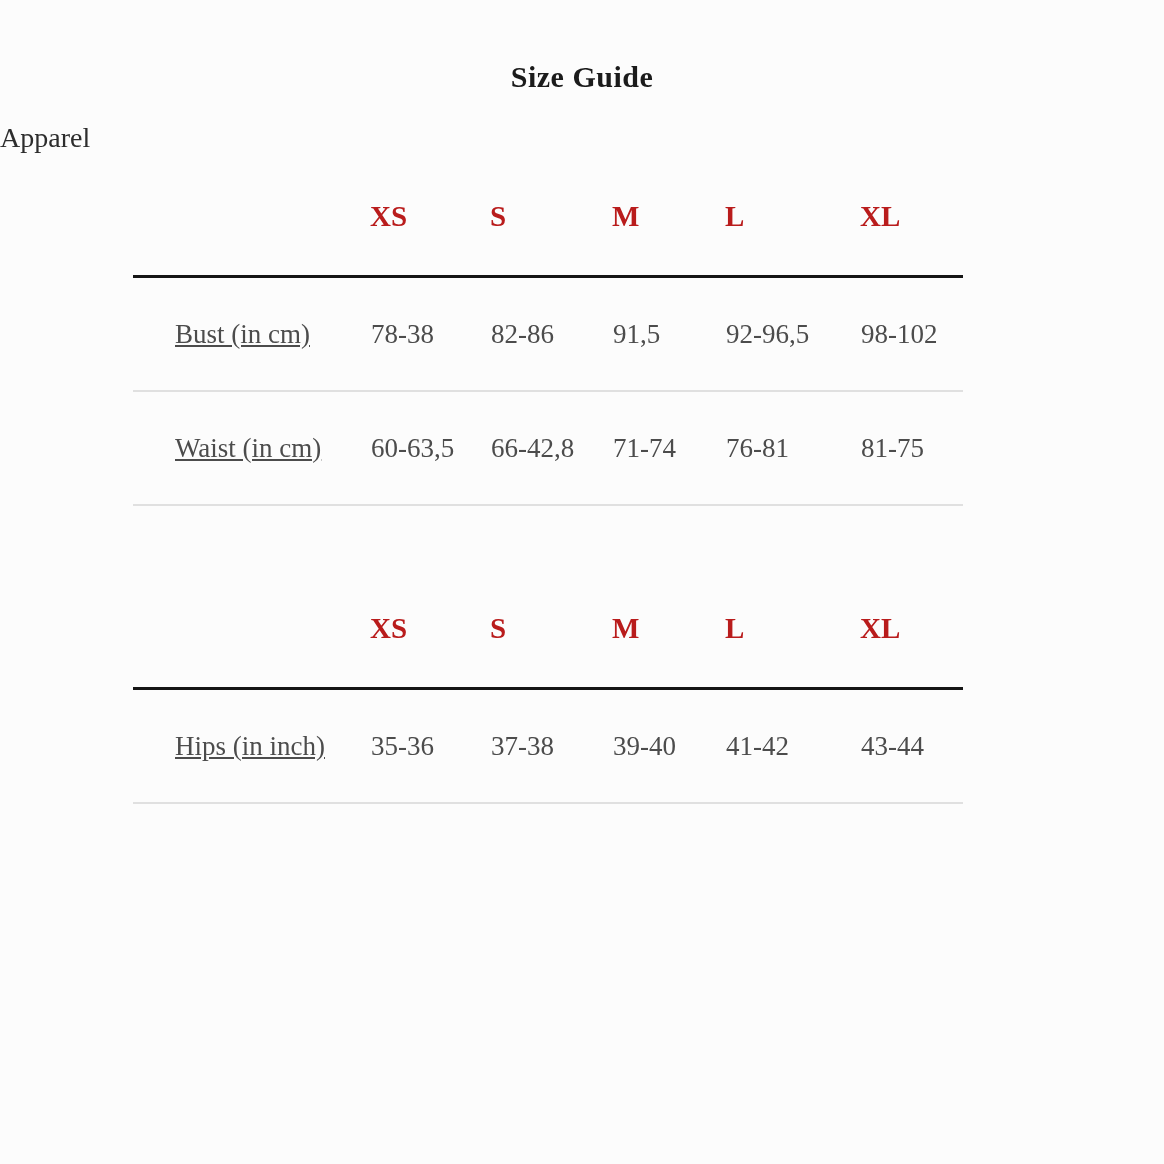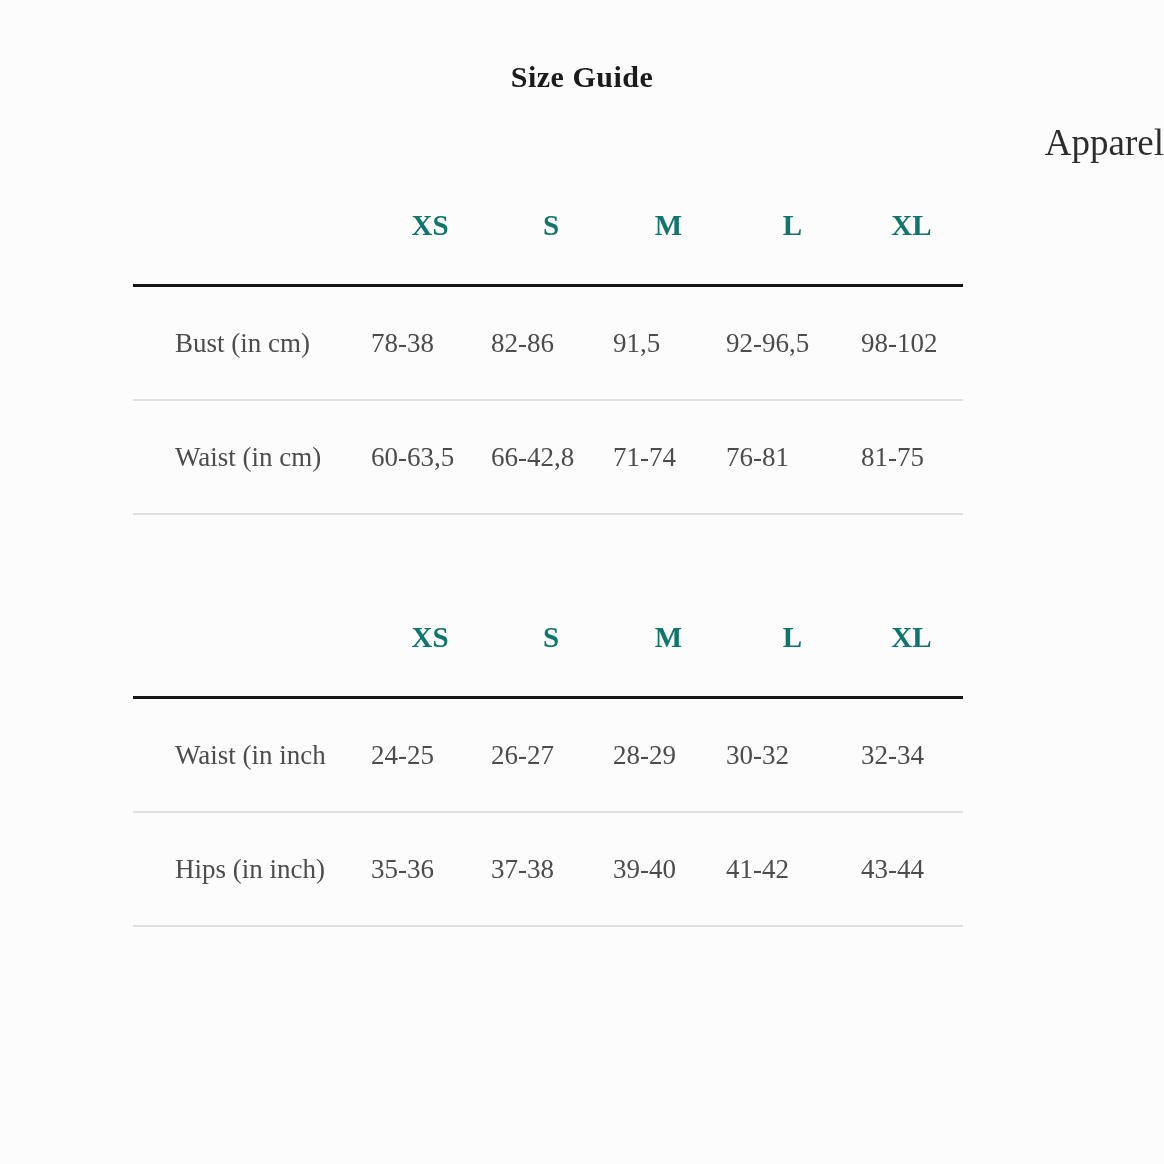--- a/index.html
+++ b/index.html
@@ -21,59 +21,60 @@
     margin: 0;
     text-align: center;
     font-size: 30px;
     line-height: 1;
     font-weight: 700;
     letter-spacing: 0.5px;
     color: #1b1b1b;
   }
   .subtitle {
     margin-top: 32px;
-    text-align: right;
-    font-size: 37px;
+    text-align: left;
+    font-size: 28px;
     line-height: 1;
     color: #2d2d2d;
   }
   table.size-table {
     border-collapse: collapse;
     table-layout: fixed;
     width: 830px;
     margin-left: 133px;
   }
   table.size-table.first {
     margin-top: 28px;
   }
   table.size-table.second {
     margin-top: 86px;
   }
   .size-table th {
     font-size: 29px;
     font-weight: 700;
-    color: #0f766e;
-    text-align: center;
+    color: #b91c1c;
+    text-align: left;
     vertical-align: top;
     padding: 20px 0 0 0;
     height: 75px; 
     border-bottom: 3px solid #161616;
   }
   .size-table td {
     font-size: 27px;
     height: 110px;
     vertical-align: middle;
     text-align: left;
     border-bottom: 2px solid #e0e0e0;
     color: #4c4c4c;
     white-space: nowrap;
     overflow: hidden;
   }
   .size-table .label-col {
     padding-left: 42px;
+    text-decoration: underline;
   }
   .size-table th.label-col {
     padding-left: 42px;
   }
 </style>
 </head>
 <body>
 
 <div class="page">
 
@@ -133,28 +134,20 @@
         <th class="label-col"></th>
         <th>XS</th>
         <th>S</th>
         <th>M</th>
         <th>L</th>
         <th>XL</th>
       </tr>
     </thead>
     <tbody>
       <tr>
-        <td class="label-col">Waist (in inch</td>
-        <td>24-25</td>
-        <td>26-27</td>
-        <td>28-29</td>
-        <td>30-32</td>
-        <td>32-34</td>
-      </tr>
-      <tr>
         <td class="label-col">Hips (in inch)</td>
         <td>35-36</td>
         <td>37-38</td>
         <td>39-40</td>
         <td>41-42</td>
         <td>43-44</td>
       </tr>
     </tbody>
   </table>
 

